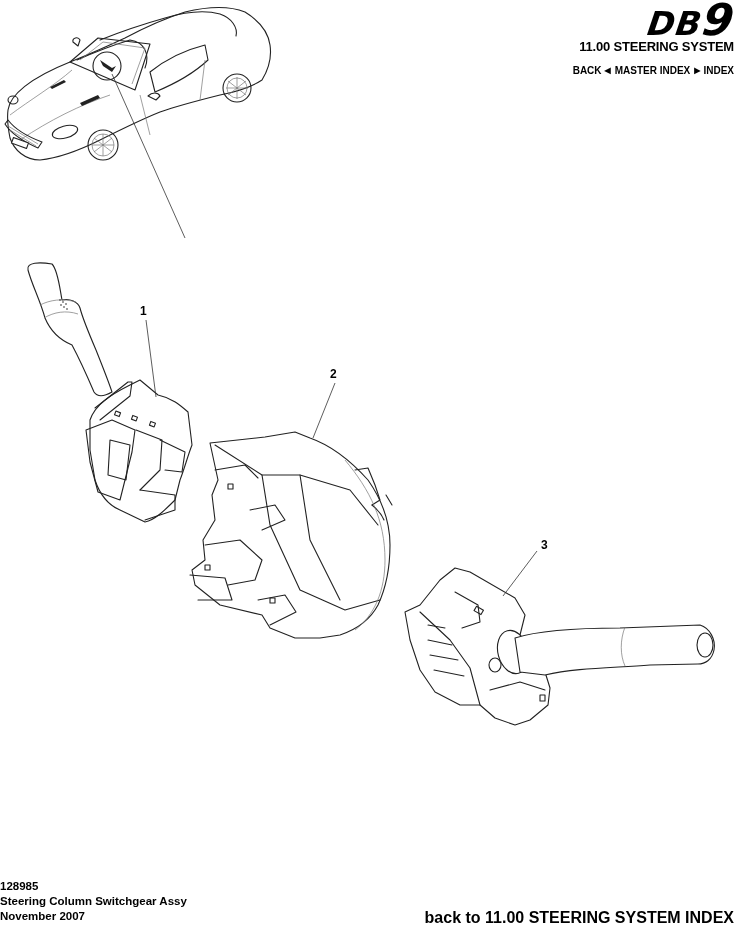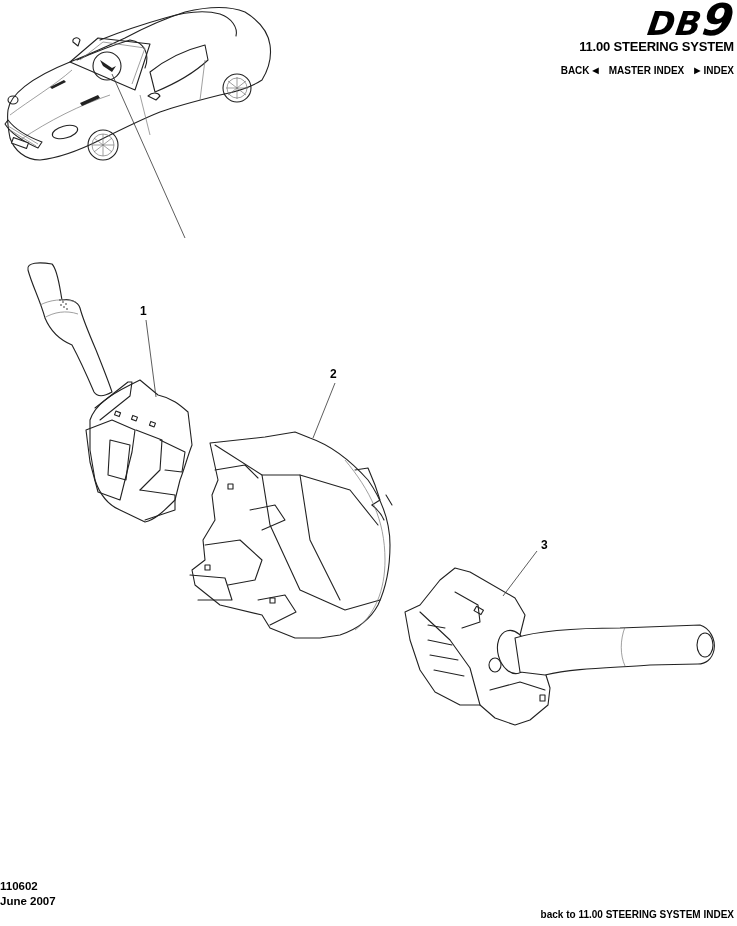--- a/index.html
+++ b/index.html
@@ -39,21 +39,21 @@
       white-space: nowrap;
     }
     .nav {
       position: absolute;
       right: 3px;
       top: 65px;
       font-weight: bold;
       font-size: 10px;
       white-space: nowrap;
       display: flex;
-      gap: 10px;
+      gap: 4px;
       align-items: flex-start;
       margin-left: 40px;
     }
     .nav a {
       color: #000;
       text-decoration: none;
       cursor: pointer;
       display: inline-flex;
       align-items: center;
       gap: 3px;
@@ -76,21 +76,21 @@
       top: 879px;
       font-weight: bold;
       font-size: 11.5px;
       line-height: 15px;
     }
     .footer-right {
       position: absolute;
       right: 3px;
       top: 909px;
       font-weight: bold;
-      font-size: 10px;
+      font-size: 16px;
       color: #000;
       text-decoration: none;
       cursor: pointer;
       white-space: nowrap;
     }
     svg .ln { fill: none; stroke: #222; stroke-width: 1.1; stroke-linejoin: round; stroke-linecap: round; }
     svg .lt { fill: none; stroke: #777; stroke-width: 0.7; }
     svg .fl { fill: #fff; stroke: #222; stroke-width: 1.1; stroke-linejoin: round; }
     svg .lead { fill: none; stroke: #333; stroke-width: 0.8; }
     svg .dark { fill: #222; stroke: none; }
@@ -230,17 +230,18 @@
     <path class="fl" d="M515,638 C540,630 580,628 620,628 L700,625 C710,628 716,640 714,650 C712,660 705,664 698,664 L650,665 C610,668 575,668 545,675 L520,672 Z"></path>
     <path class="lt" d="M625,627 C620,640 620,655 625,666"></path>
     <ellipse class="ln" cx="705" cy="645" rx="8" ry="12"></ellipse>
     <ellipse class="fl" cx="495" cy="665" rx="6" ry="7"></ellipse>
   </g>
   <text class="callout" x="541" y="549" style="font-weight:bold;font-size:12px;font-family:'Liberation Sans',sans-serif">3</text>
   <path class="lead" d="M537,551 L503,596"></path>
 </svg>
 
 <div class="footer-left">
-  <div>110602</div>
-  <div>June 2007</div>
+  <div>128985</div>
+  <div>Steering Column Switchgear Assy</div>
+  <div>November 2007</div>
 </div>
 
 <a class="footer-right">back to 11.00 STEERING SYSTEM INDEX</a>
 
 </body></html>

